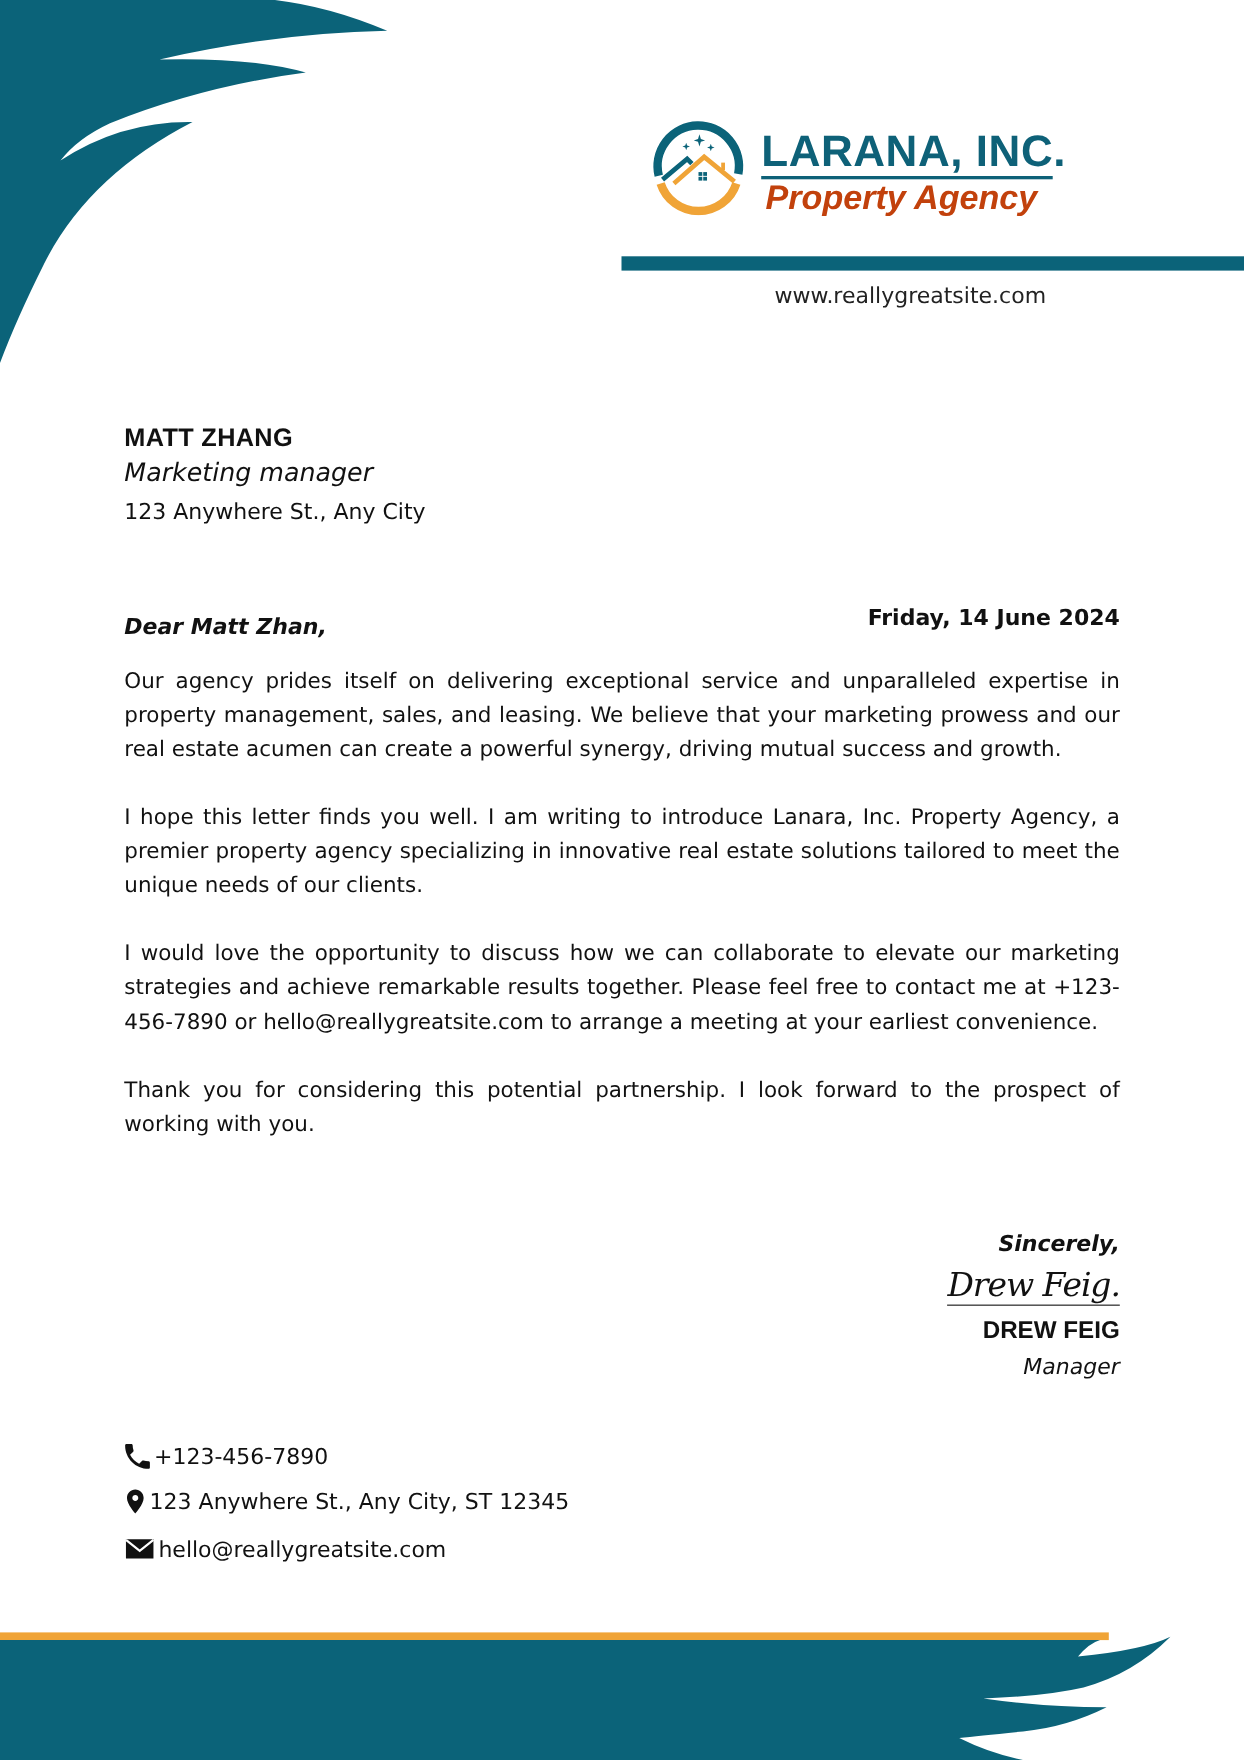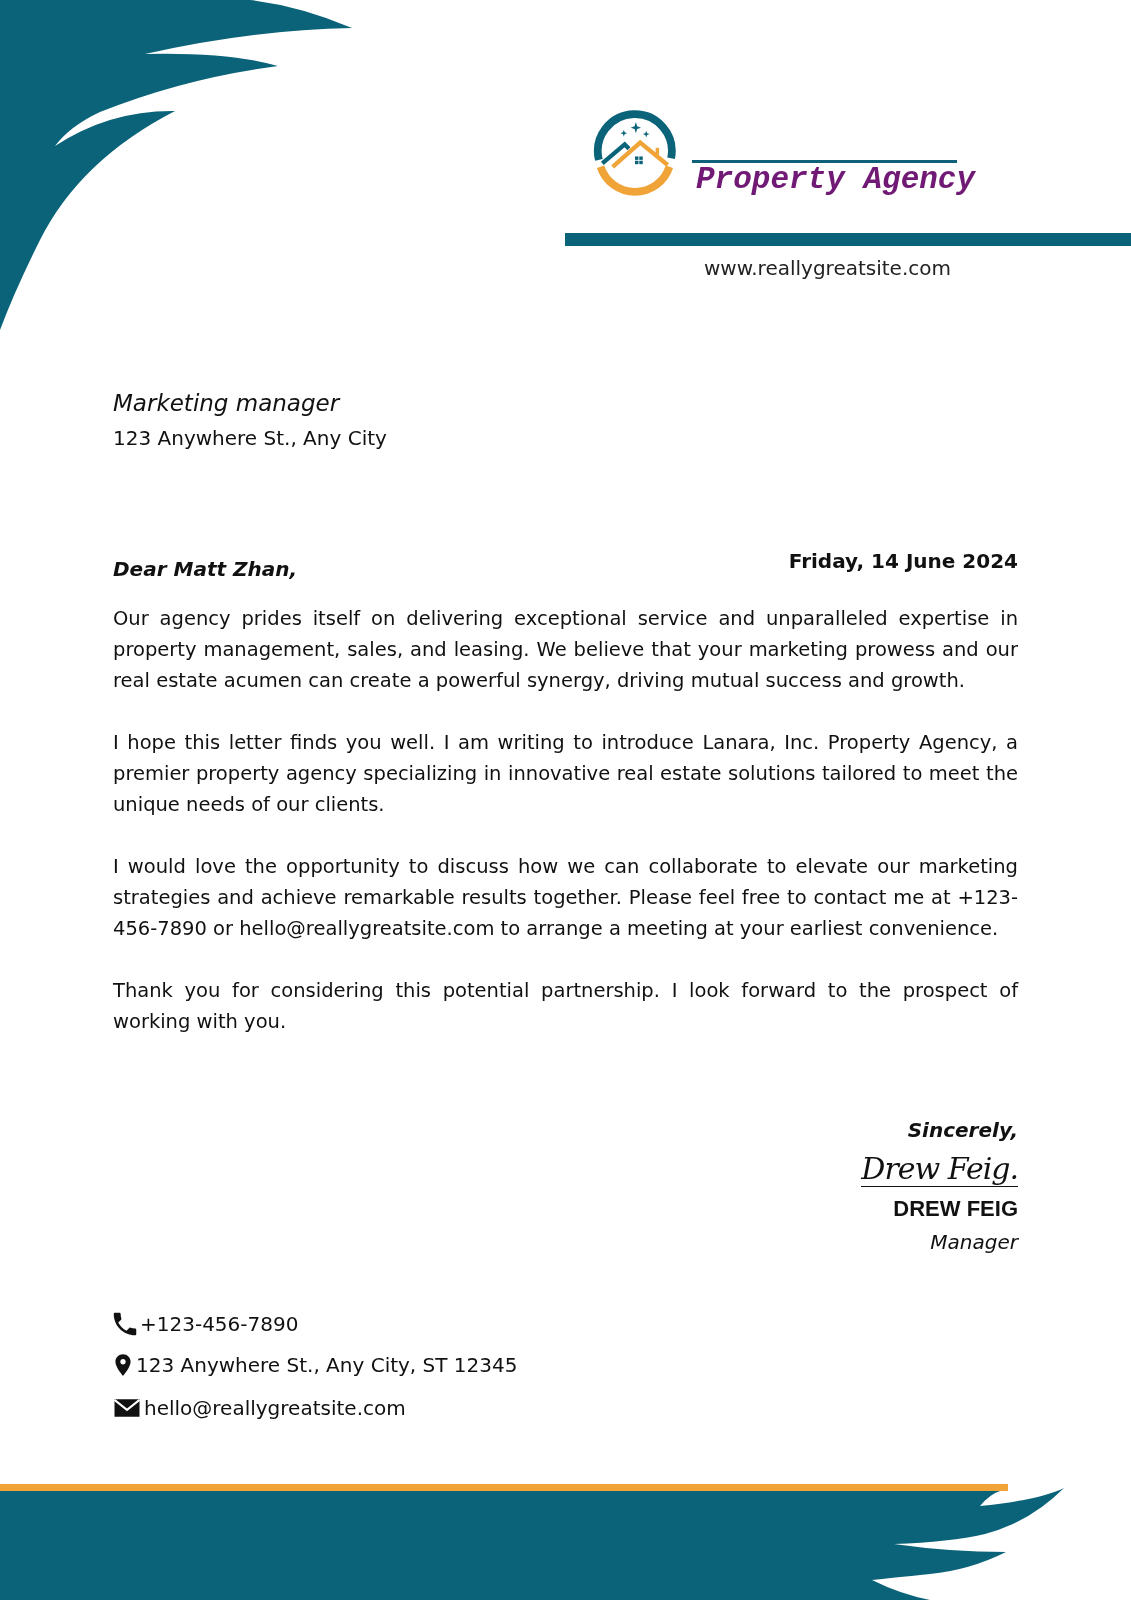--- a/index.html
+++ b/index.html
@@ -9,22 +9,22 @@
   #corner-top { left: 0; top: 0; width: 360px; height: 340px; }
   #footer-band { left: 0; top: 1470px; width: 1131px; height: 130px; }
 
   
   #logo { left: 592px; top: 110px; width: 370px; height: 90px; }
   #logo-mark { position: absolute; left: 0; top: 0; width: 86px; height: 86px; }
   #logo-title { position: absolute; left: 100px; top: 6px; font-family: "Liberation Sans", sans-serif;
                 font-weight: bold; font-size: 40px; color: #0e6178; letter-spacing: 0.5px;
                 line-height: 44px; white-space: nowrap; }
   #logo-underline { position: absolute; left: 100px; top: 50px; width: 265px; height: 3px; background: #0e6178; }
-  #logo-sub { position: absolute; left: 104px; top: 52px; font-family: Liberation Mono, monospace;
-              font-style: italic; font-weight: bold; font-size: 31px; color: #701a75; white-space: nowrap; line-height: 36px; }
+  #logo-sub { position: absolute; left: 104px; top: 52px; font-family: Liberation Sans, sans-serif;
+              font-style: italic; font-weight: bold; font-size: 31px; color: #c2410c; white-space: nowrap; line-height: 36px; }
 
   #header-bar { left: 565px; top: 233px; width: 566px; height: 13px; background: #0b6379; }
   #website { left: 565px; top: 256px; width: 525px; text-align: center; font-size: 20px; color: #222; }
 
   
   #recipient { left: 113px; top: 384px; }
   #recipient-name { font-family: "Liberation Sans", sans-serif; font-weight: bold; font-size: 23px; letter-spacing: 0.3px; }
   #recipient-title { font-style: italic; font-size: 23px; margin-top: 6px; font-family: "DejaVu Sans", sans-serif; font-weight: 300; }
   #recipient-address { font-size: 20px; margin-top: 10px; }
 
@@ -65,28 +65,30 @@
     <path d="M24,66 L56,38 L88,64" fill="none" stroke="#f0a437" stroke-width="5"></path>
     <rect x="74" y="44" width="4" height="8" fill="#f0a437"></rect>
     <rect x="50" y="54" width="4" height="4" fill="#0b6379"></rect>
       <rect x="55" y="54" width="4" height="4" fill="#0b6379"></rect>
     <rect x="50" y="59" width="4" height="4" fill="#0b6379"></rect>
       <rect x="55" y="59" width="4" height="4" fill="#0b6379"></rect>
     <path d="M51,14 L52.5,19 L57,20.5 L52.5,22 L51,27 L49.5,22 L45,20.5 L49.5,19 Z" fill="#0b6379"></path>
     <path d="M37,23 L38,26 L41,27 L38,28 L37,31 L36,28 L33,27 L36,26 Z" fill="#0b6379"></path>
     <path d="M63,24 L64,27 L67,28 L64,29 L63,32 L62,29 L59,28 L62,27 Z" fill="#0b6379"></path>
   </svg>
+  <div id="logo-title">LARANA, INC.</div>
   <div id="logo-underline"></div>
   <div id="logo-sub">Property Agency</div>
 </div>
 
 <div id="header-bar" class="abs"></div>
 <div id="website" class="abs">www.reallygreatsite.com</div>
 
 <div id="recipient" class="abs">
+  <div id="recipient-name">MATT ZHANG</div>
   <div id="recipient-title">Marketing manager</div>
   <div id="recipient-address">123 Anywhere St., Any City</div>
 </div>
 
 <div id="date" class="abs">Friday, 14 June 2024</div>
 <div id="salutation" class="abs">Dear Matt Zhan,</div>
 
 <div id="body" class="abs">
   <p>Our agency prides itself on delivering exceptional service and unparalleled expertise in property management, sales, and leasing. We believe that your marketing prowess and our real estate acumen can create a powerful synergy, driving mutual success and growth.</p>
   <p>I hope this letter finds you well. I am writing to introduce Lanara, Inc. Property Agency, a premier property agency specializing in innovative real estate solutions tailored to meet the unique needs of our clients.</p>

